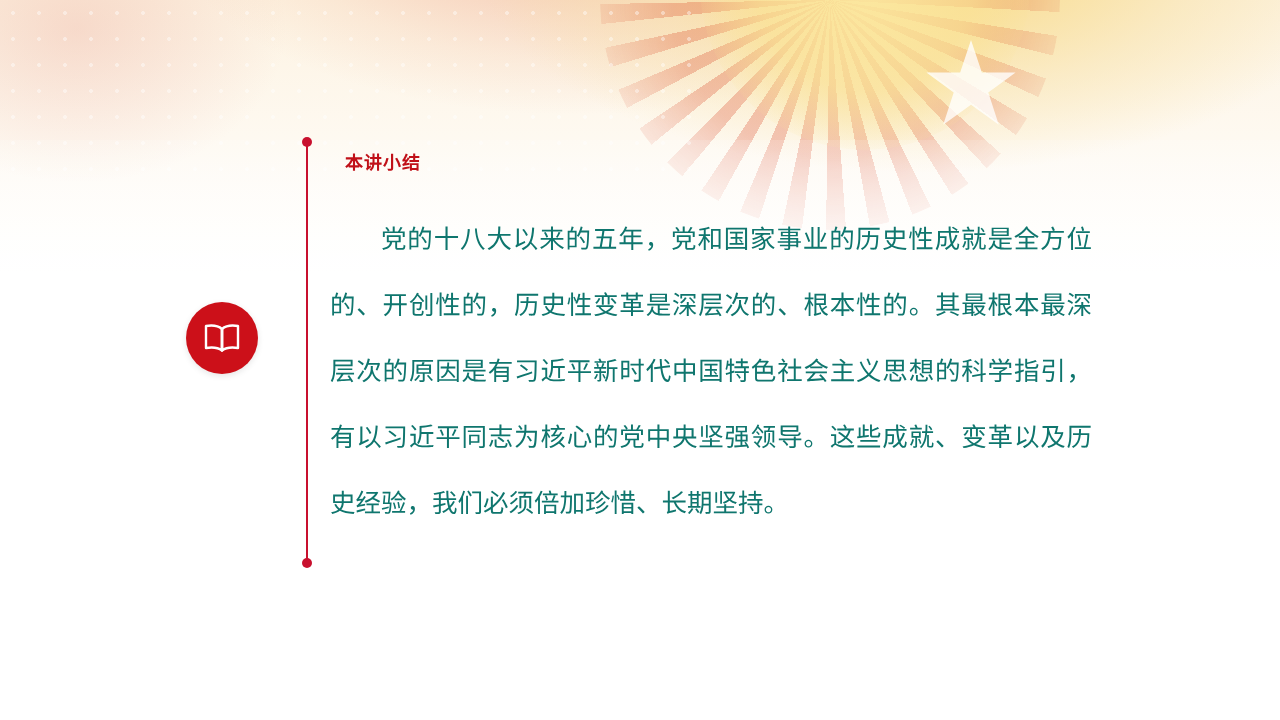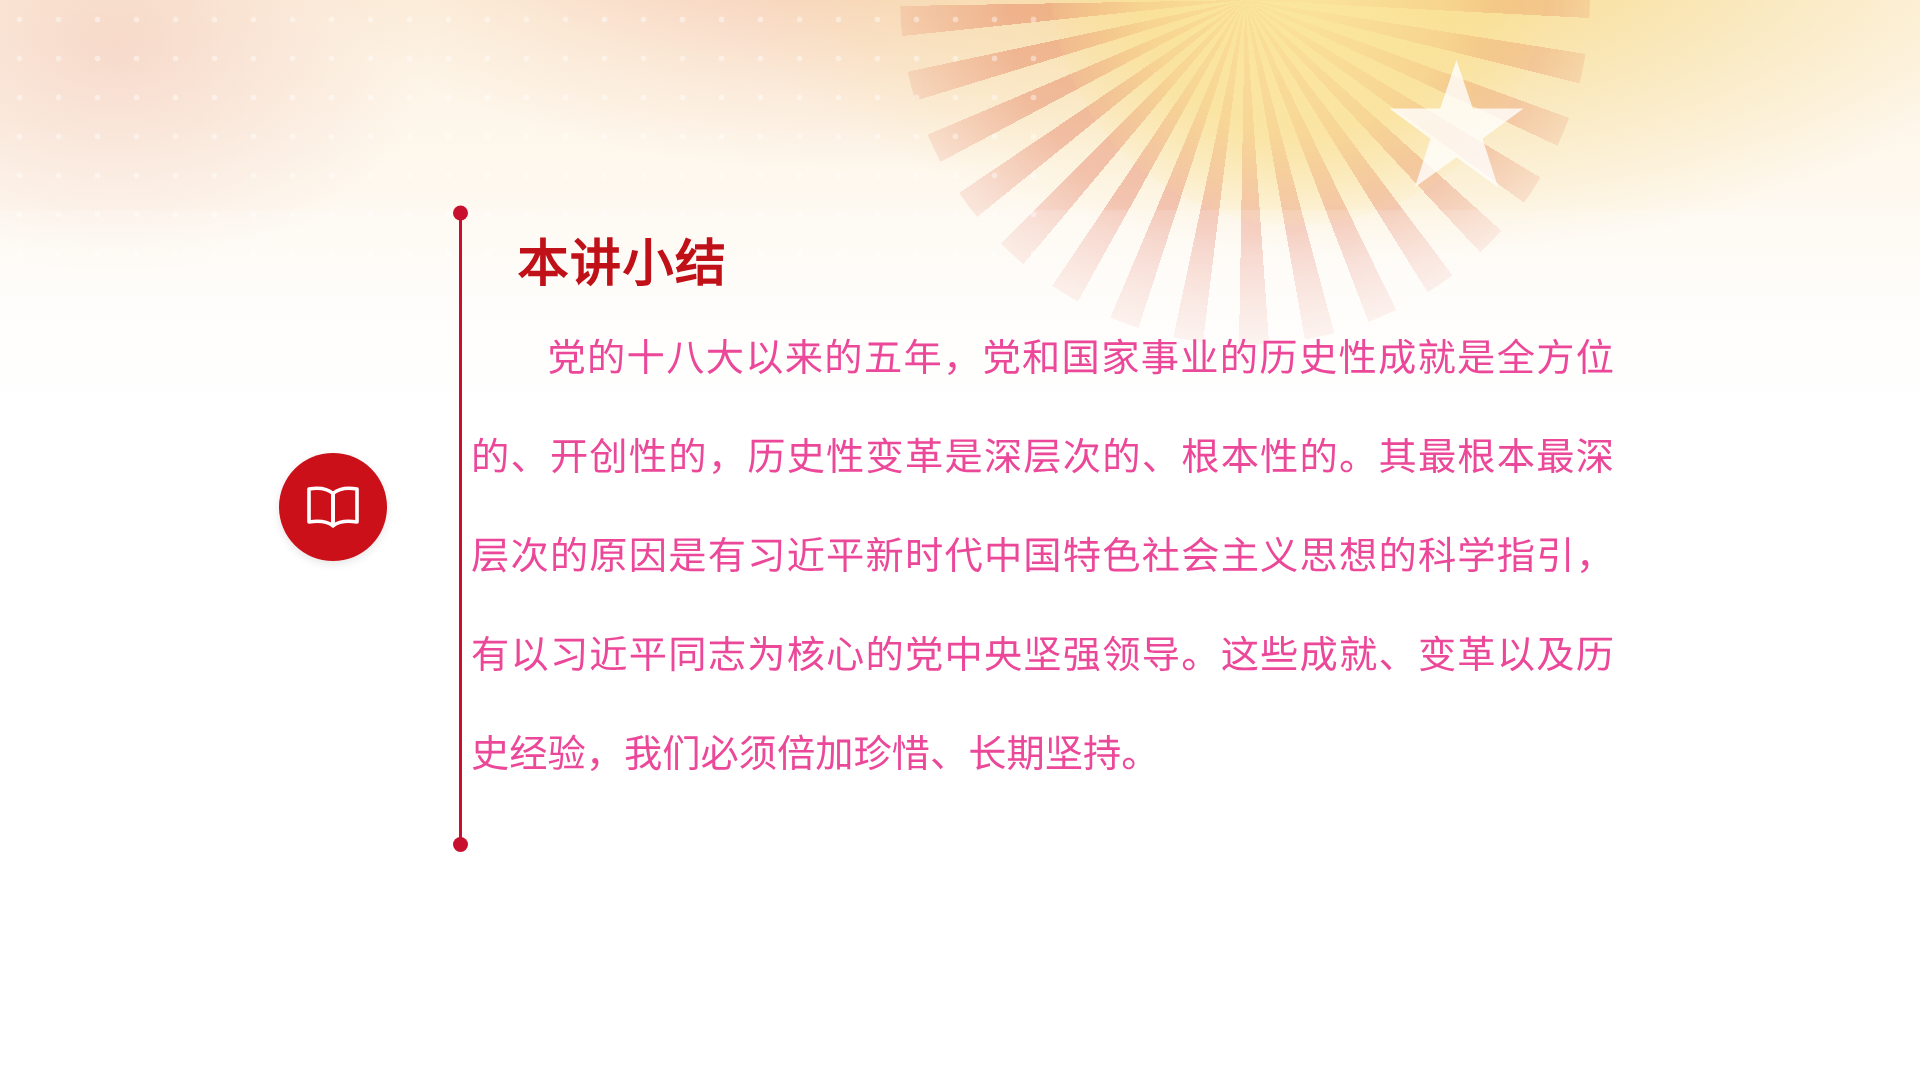--- a/index.html
+++ b/index.html
@@ -110,34 +110,34 @@
     justify-content: center;
     box-shadow: 0 2px 6px rgba(0,0,0,0.10);
   }
   .badge svg { display: block; }
 
   
   .headline {
     position: absolute;
     left: 345px;
     top: 148px;
-    font-size: 34px;
+    font-size: 18px;
     font-weight: bold;
     color: #c01018;
     letter-spacing: 1px;
     font-family: "Liberation Sans", "DejaVu Sans", sans-serif;
   }
   .body-text {
     position: absolute;
-    left: 314px;
+    left: 330px;
     top: 206px;
     width: 762px;
     font-size: 25.5px;
     line-height: 66px;
-    color: #ec4899;
+    color: #0f766e;
     text-indent: 2em;
     text-align: justify;
     text-justify: inter-ideograph;
     font-family: "Liberation Sans", "DejaVu Sans", sans-serif;
   }
 </style>
 </head>
 <body>
 
 <div class="slide">

